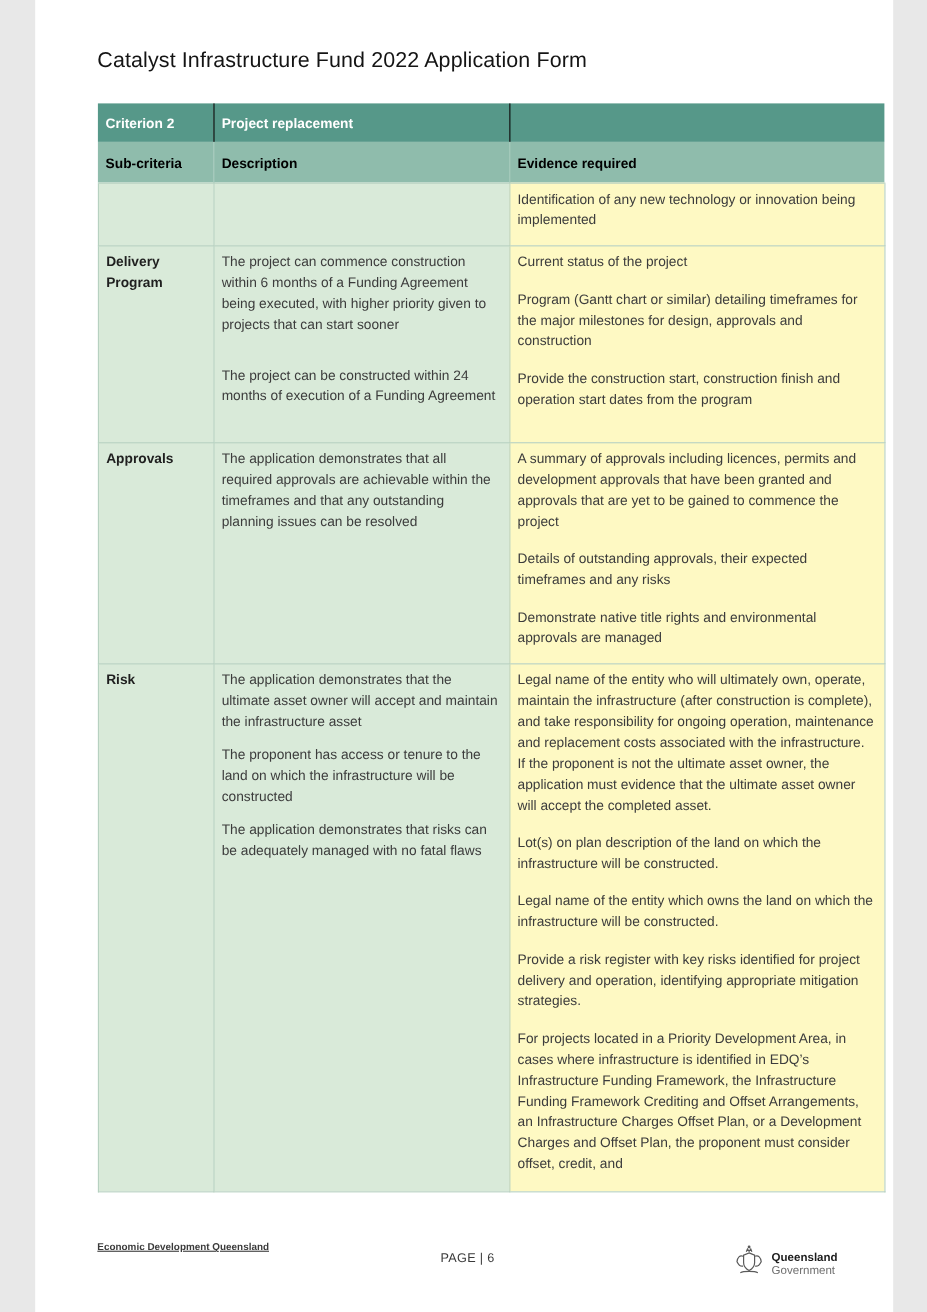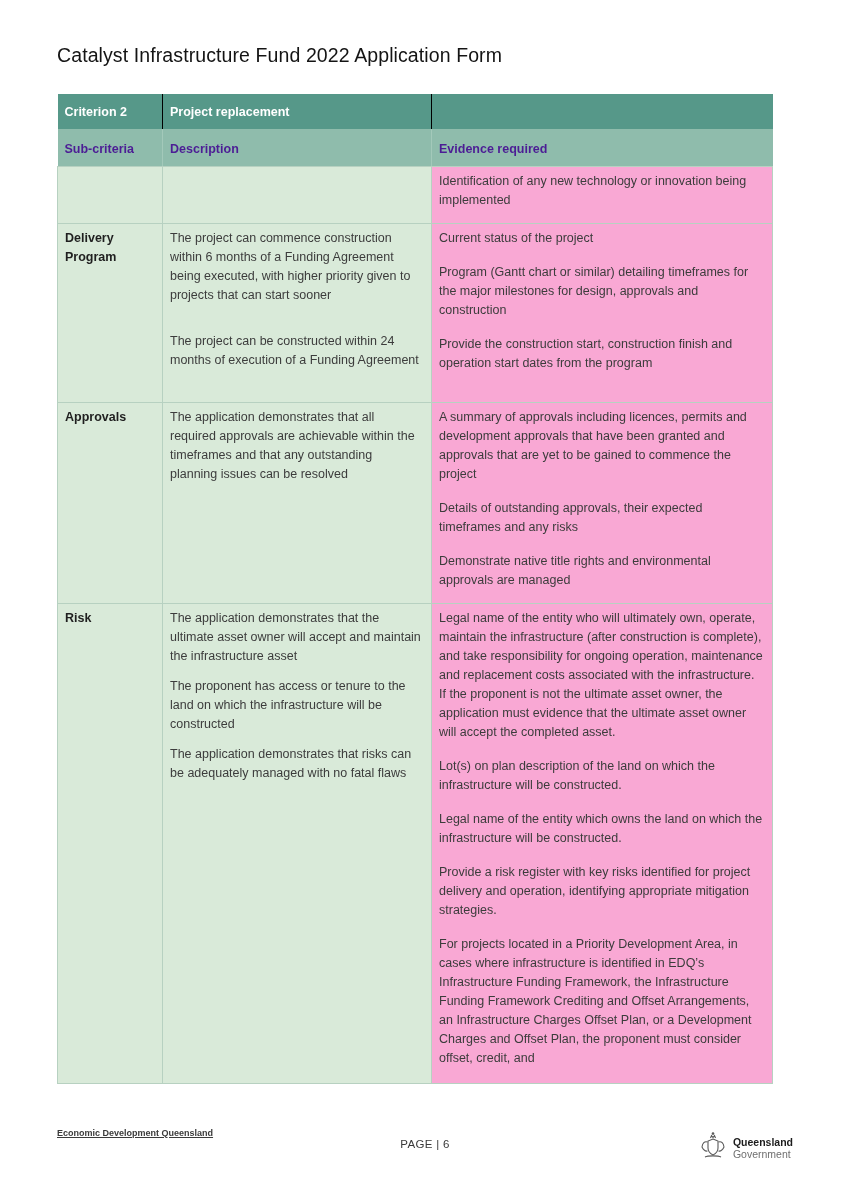--- a/index.html
+++ b/index.html
@@ -1,19 +1,19 @@
 <!DOCTYPE html>
 <html><head>
 <meta charset="utf-8">
 <style>
   * { margin:0; padding:0; box-sizing:border-box; }
   html,body { background:#e8e8e8; }
   .page {
     position:relative;
-    width:843px; height:1193px;
+    width:780px; height:1193px;
     margin:0 auto;
     background:#ffffff;
     font-family:"Liberation Sans", sans-serif;
     overflow:hidden;
   }
   .doc-title {
     position:absolute; left:57px; top:44px;
     font-size:19.5px; font-weight:400; color:#141414;
     letter-spacing:0.1px;
   }
@@ -32,30 +32,30 @@
     word-wrap:break-word;
   }
   tr.hdr1 th {
     background:#569889; color:#ffffff;
     font-weight:700; height:35px;
     padding-top:9px;
     border-right:1px solid #000000;
   }
   tr.hdr1 th:last-child { border-right:none; }
   tr.hdr2 th {
-    background:#8FBCAC; color:#4c1d95;
+    background:#8FBCAC; color:#000000;
     font-weight:700; height:37px;
     padding-top:11px;
     border-right:1px solid #a3c9ba;
     border-bottom:1px solid #b7d1c1;
   }
   tr.hdr2 th:last-child { border-right:none; }
   td { border:1px solid #b7d1c1; color:#3c3c3c; }
   td.sub, td.desc { background:#D9EAD9; }
-  td.evid { background:#f9a8d4; }
+  td.evid { background:#fef9c3; }
   td.sub p { font-weight:700; color:#1f1f1f; }
   td p { margin:0 0 15px 0; }
   td p:last-child { margin-bottom:0; }
   td.desc p { margin-bottom:11px; }
   tr.row-1 td.desc p { margin-bottom:27px; }
   tr.row-0 { height:57px; }
   tr.row-1 { height:173px; }
   tr.row-2 { height:201px; }
   tr.row-3 { height:480px; }
   .footer {

